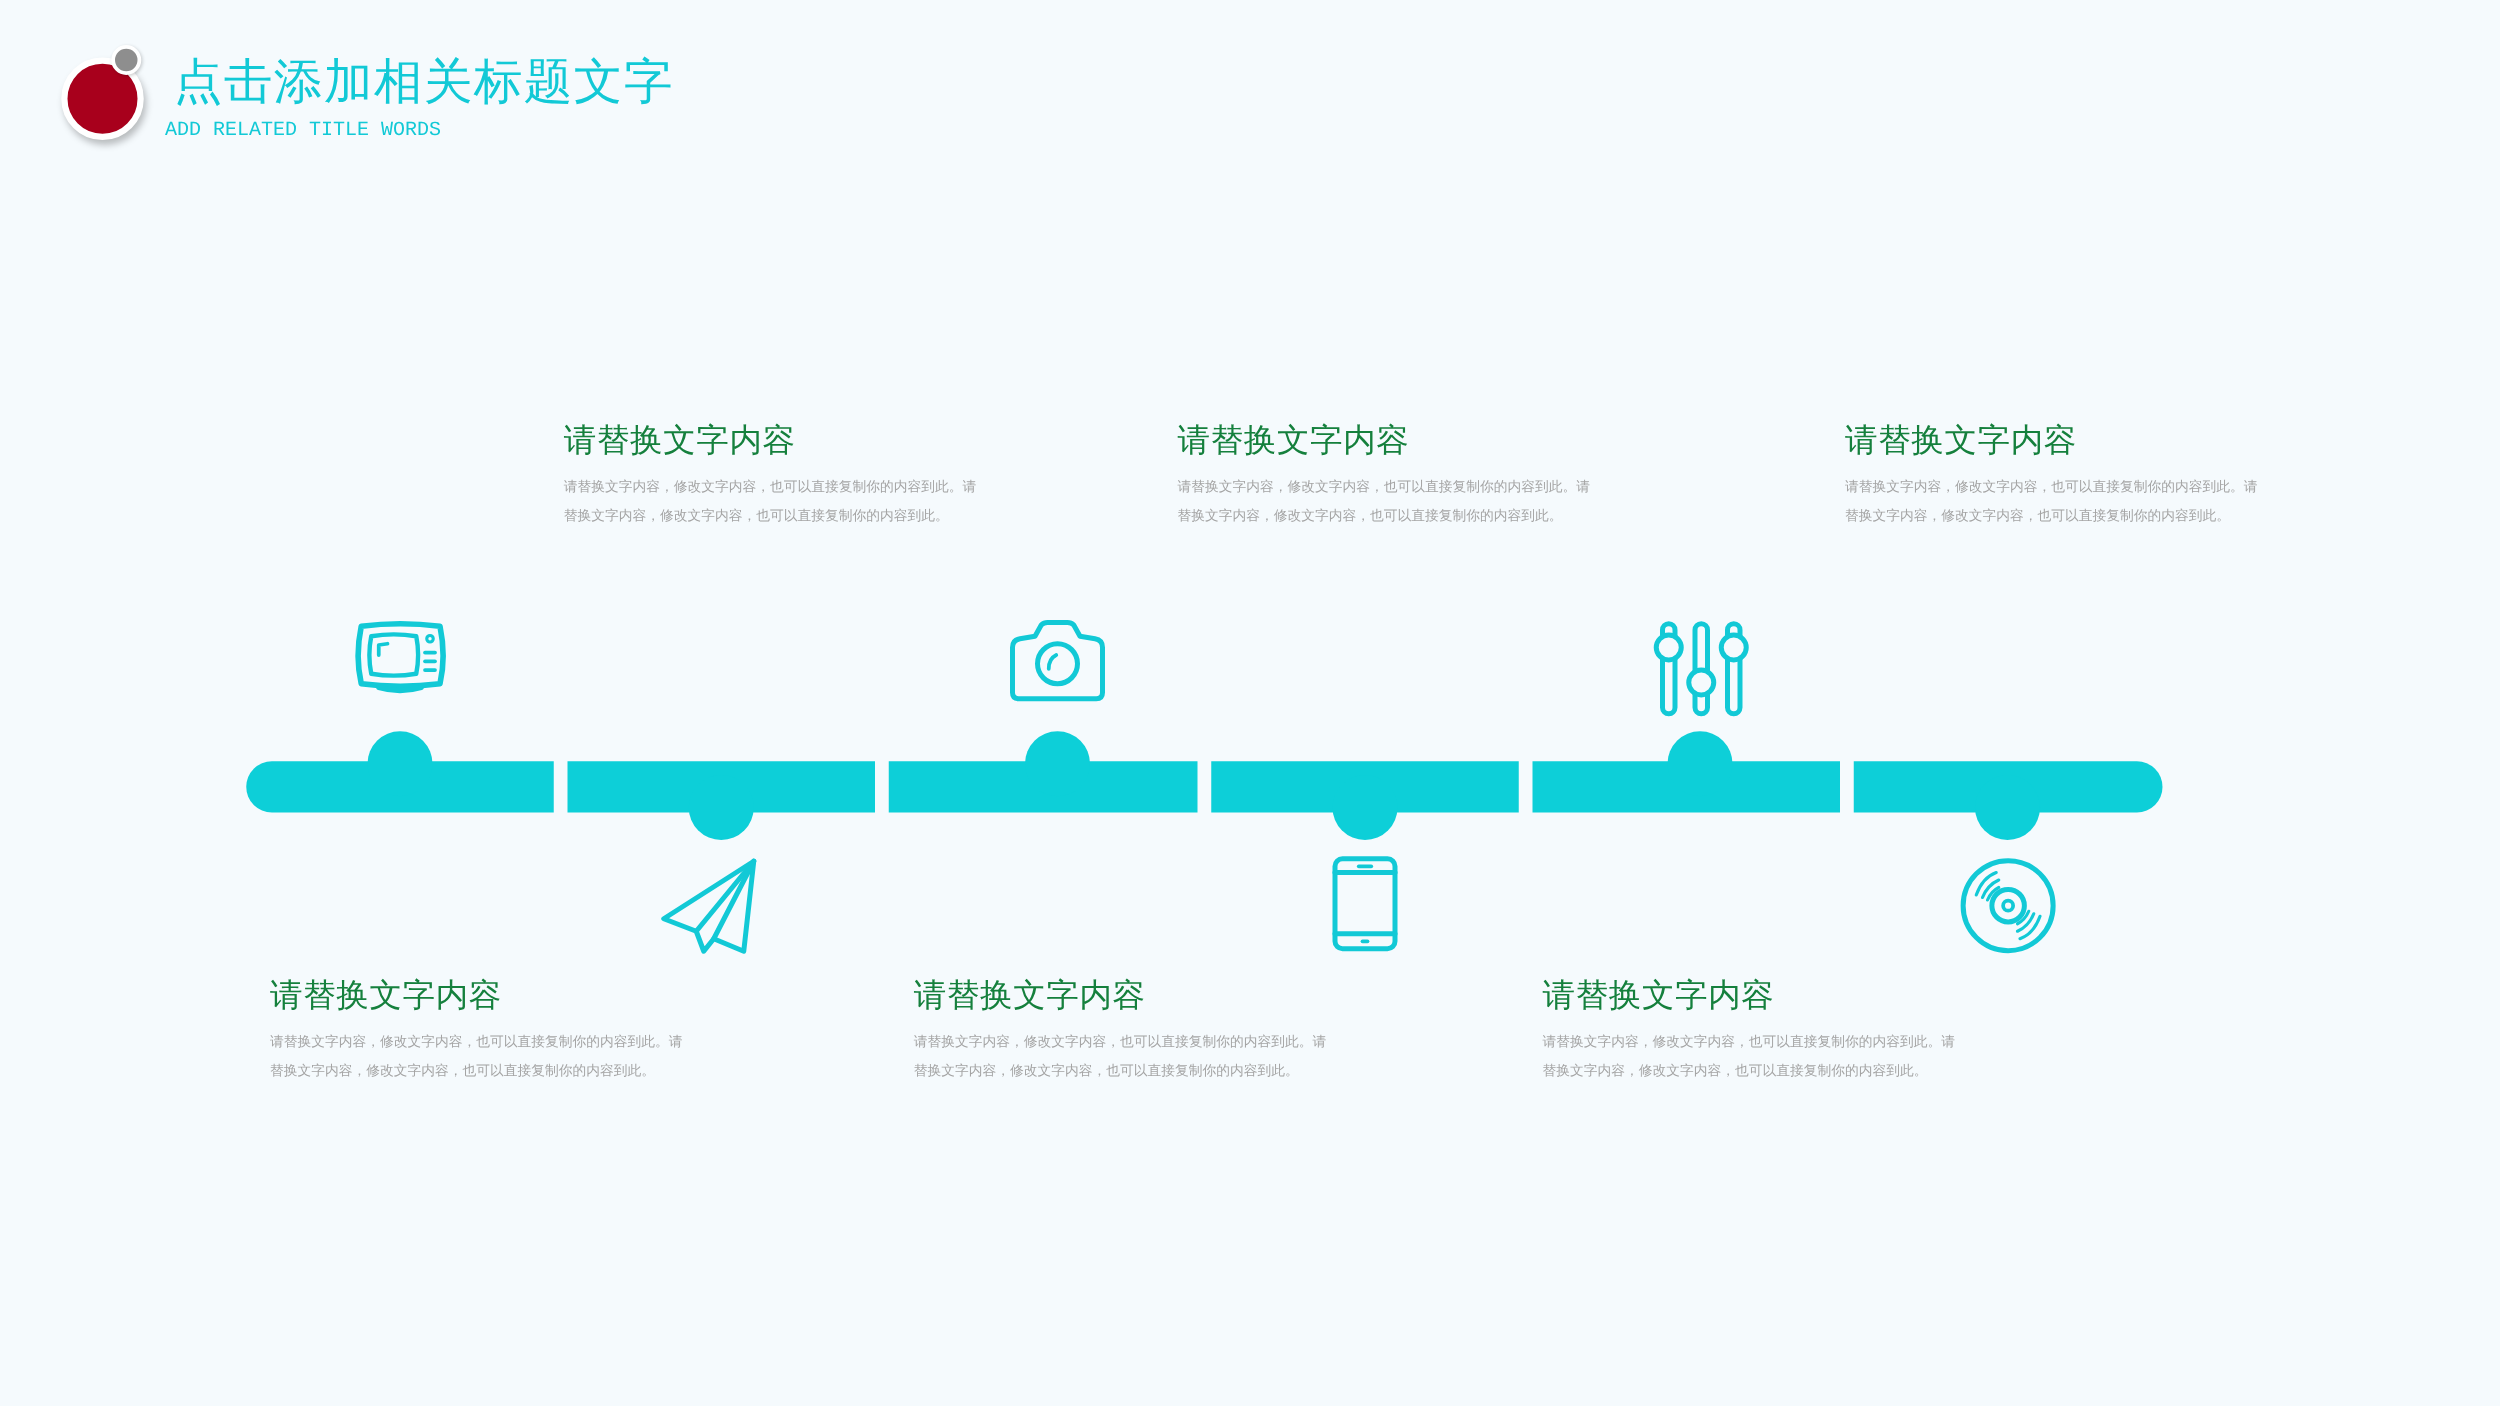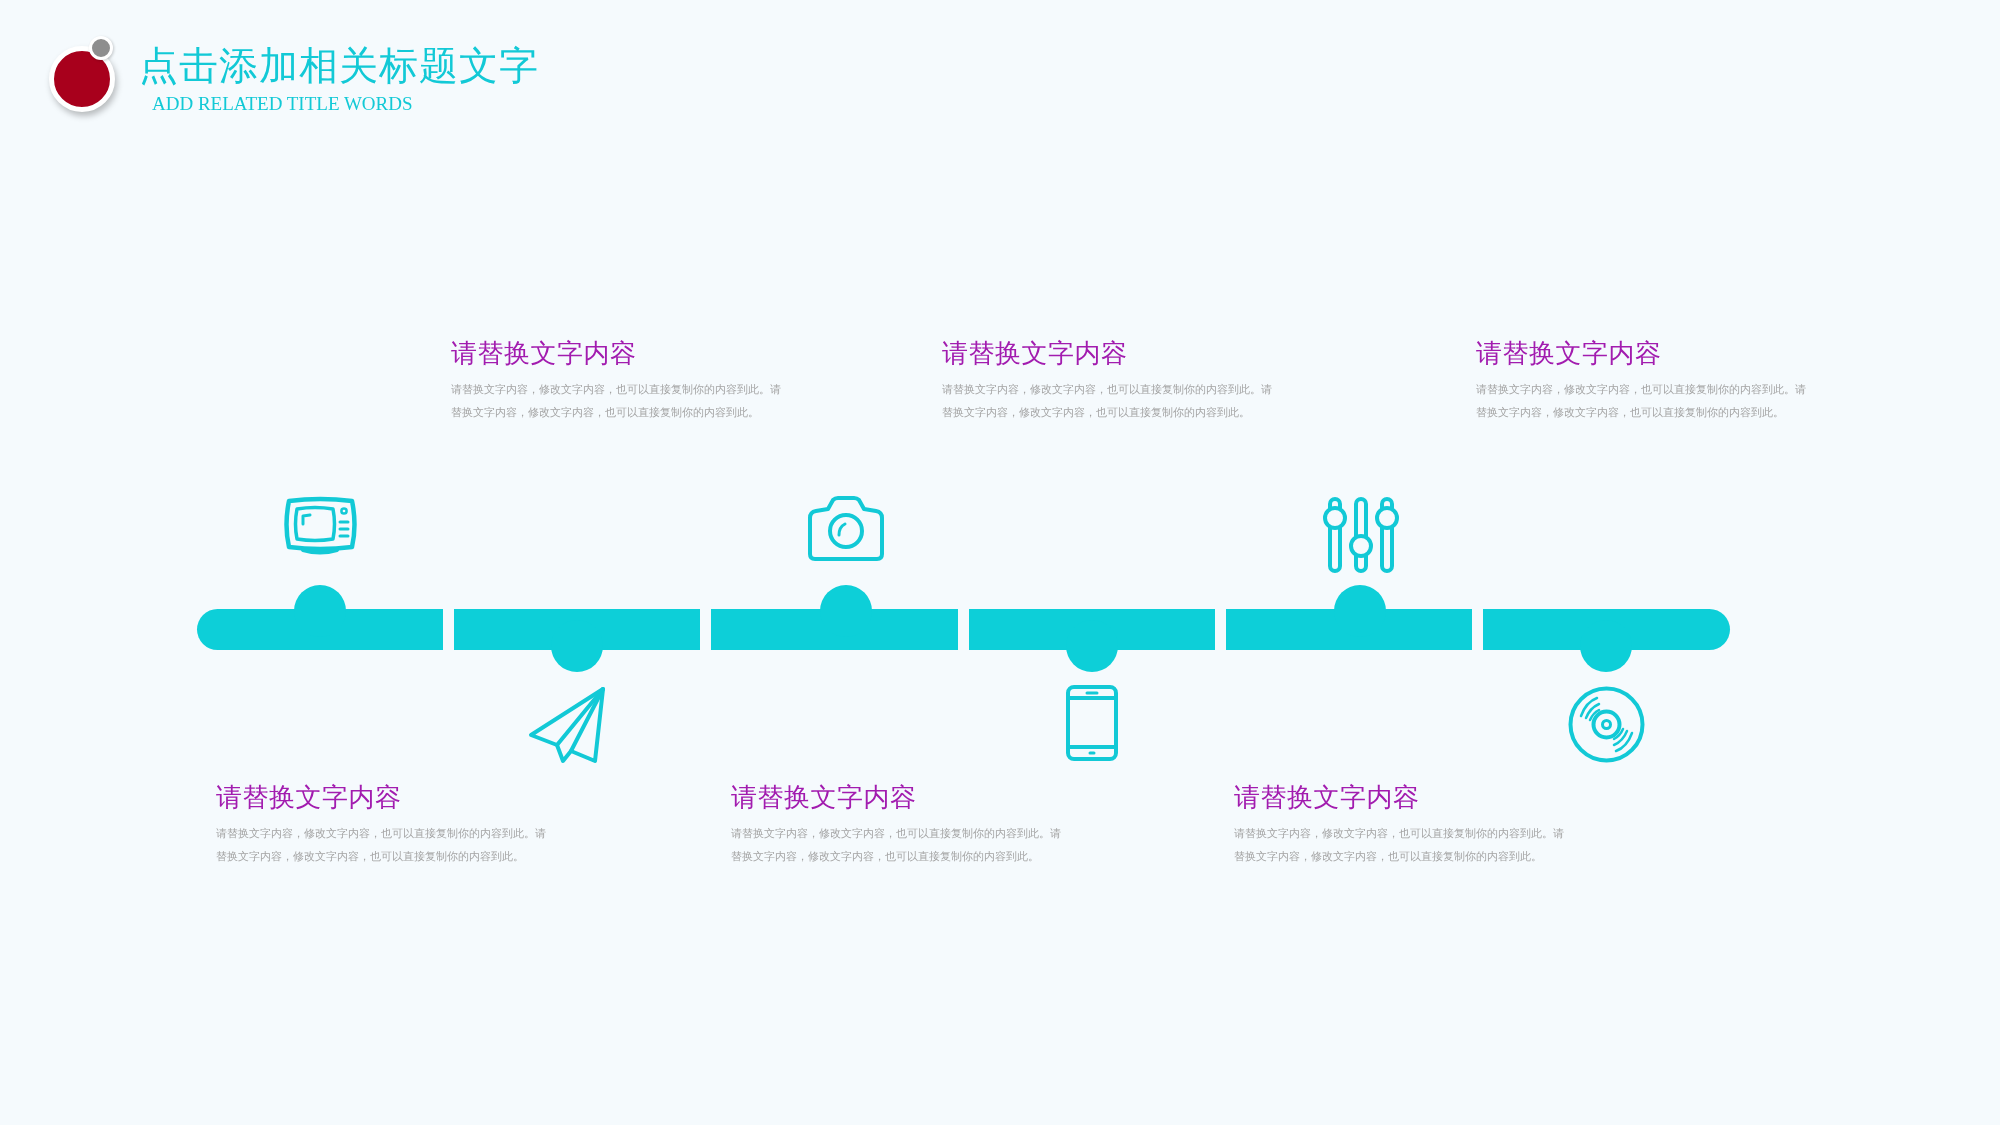--- a/index.html
+++ b/index.html
@@ -20,34 +20,34 @@
   .logo-gray {
     position: absolute; left: 45px; top: -2px; width: 18px; height: 18px;
     border-radius: 50%; background: #8E8E8E; border: 3px solid #FFFFFF;
     box-shadow: 1px 1px 3px rgba(0,0,0,0.2);
   }
   .title-cn {
     left: 139px; top: 43px; font-size: 39px; color: #12C9D6;
     letter-spacing: 1px; white-space: nowrap; line-height: 46px;
   }
   .title-en {
-    left: 152px; top: 93px; font-size: 19px; color: #12C9D6;
-    white-space: nowrap; line-height: 22px; font-family: Liberation Serif, serif;
+    left: 132px; top: 93px; font-size: 16px; color: #12C9D6;
+    white-space: nowrap; line-height: 22px; font-family: Liberation Mono, monospace;
   }
   
   .seg { position: absolute; top: 609px; height: 41px; background: #0DCFD8; }
   .seg.first { border-radius: 20.5px 0 0 20.5px; }
   .seg.last { border-radius: 0 20.5px 20.5px 0; }
   .bump { position: absolute; width: 52px; height: 52px; border-radius: 50%; background: #0DCFD8; }
   .icon { position: absolute; color: #12C9D6; }
   .icon svg { width: 100%; height: 100%; display: block; overflow: visible; }
   
   .block { position: absolute; width: 340px; }
   .block-title {
-    font-size: 26px; color: #a21caf; line-height: 30px; white-space: nowrap;
+    font-size: 26px; color: #15803d; line-height: 30px; white-space: nowrap;
     letter-spacing: 0.5px;
   }
   .block-body {
     margin-top: 10px; font-size: 11px; line-height: 23px; color: #A4A4A4;
     width: 335px;
   }
 </style>
 </head>
 <body>
 

